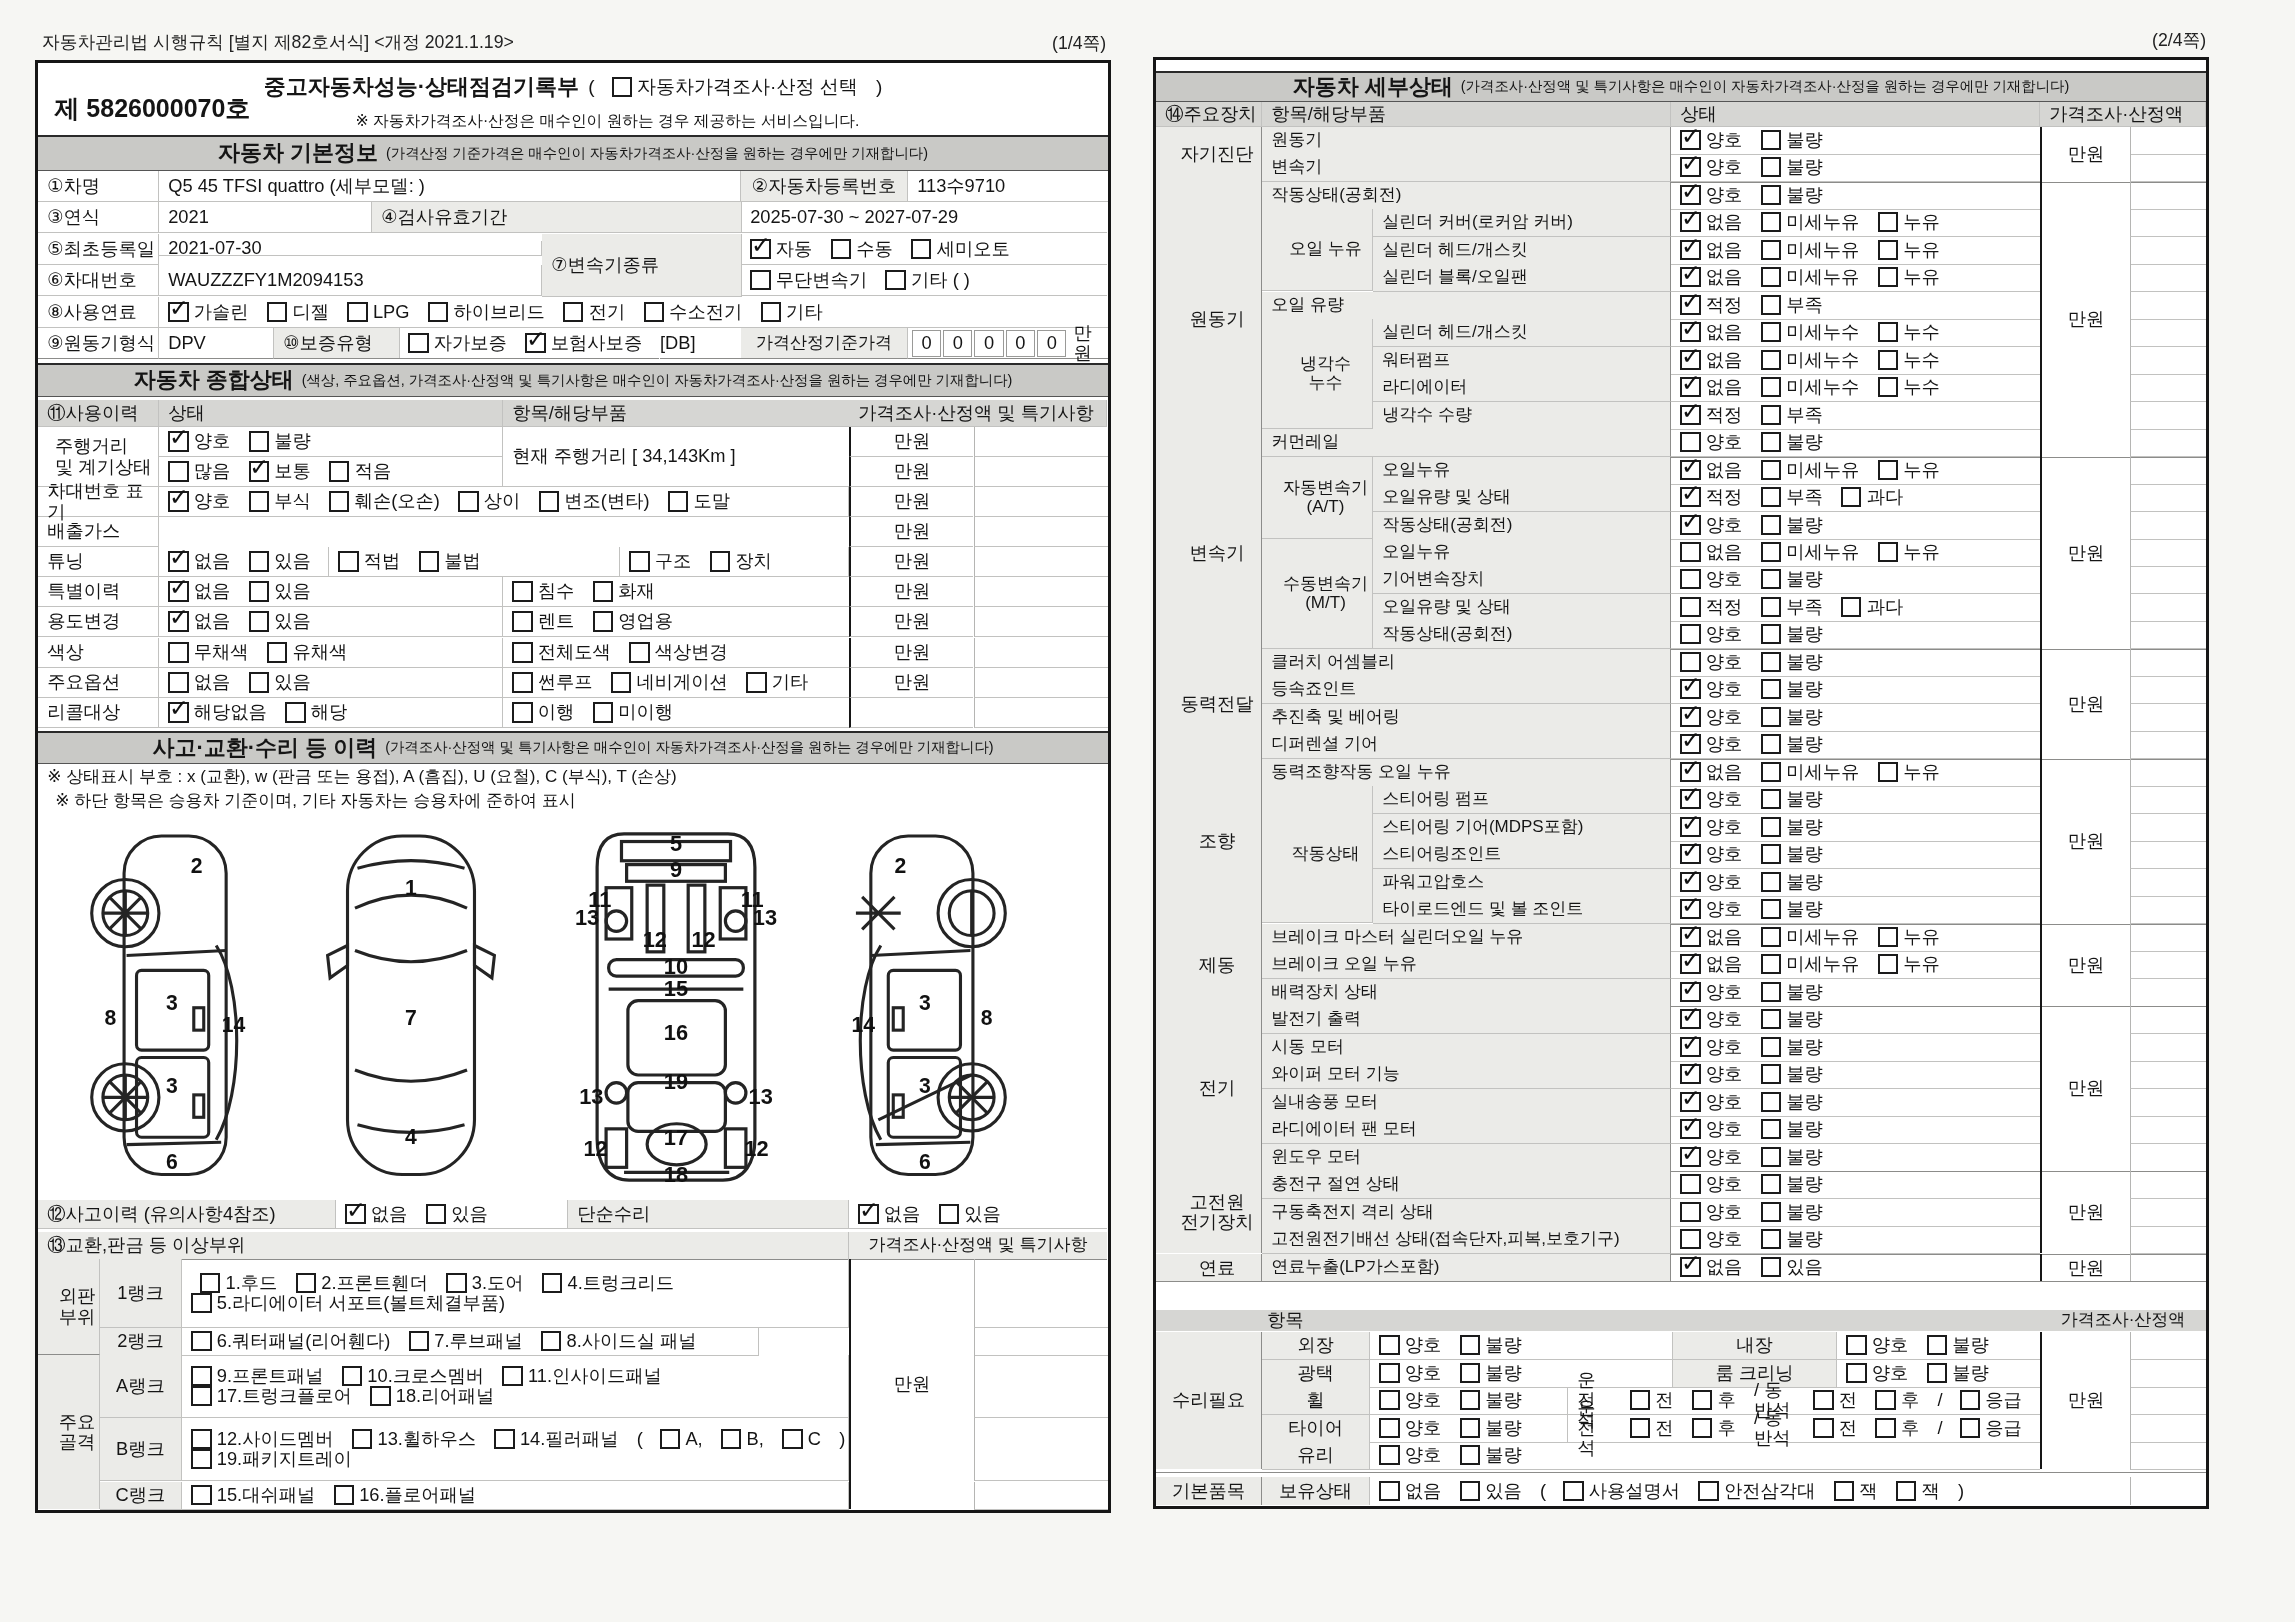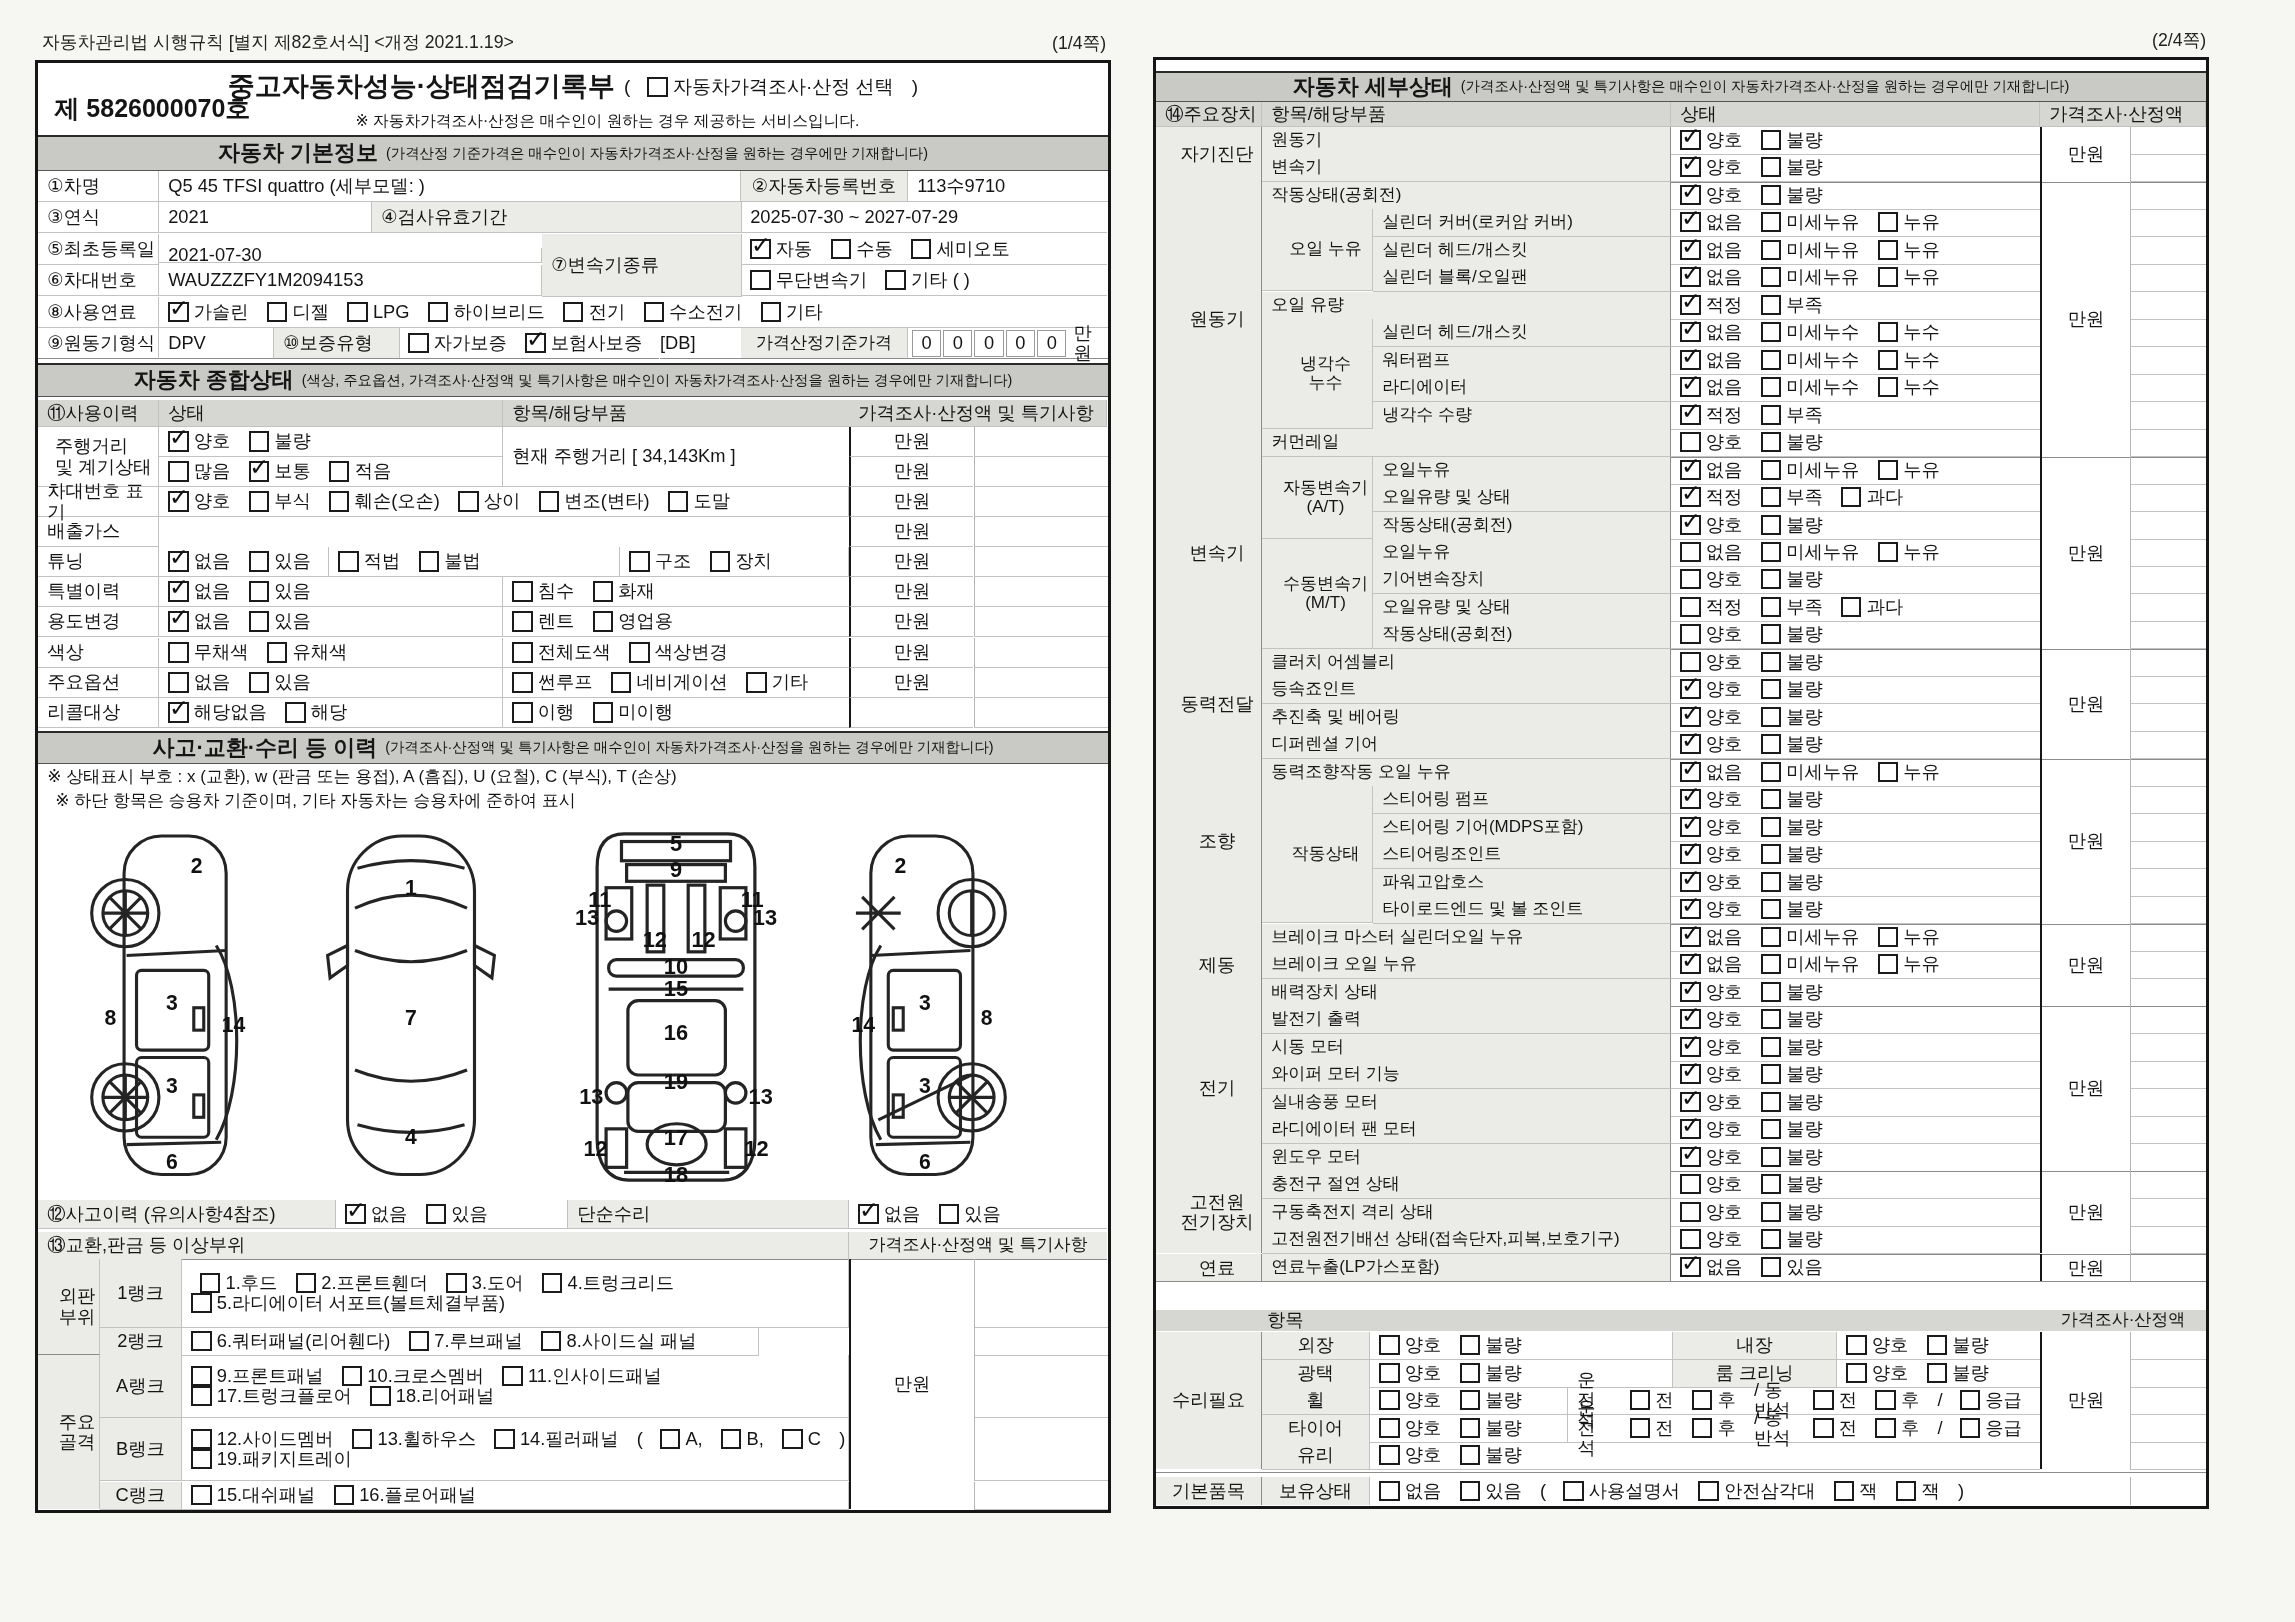--- a/index.html
+++ b/index.html
@@ -18,21 +18,21 @@
   .hdr{background:#d6d6d3;}
   .band{background:#c9c9c6;justify-content:center;border-top:2px solid #2a2a2a;border-bottom:1.3px solid #555;}
   .bt{font-weight:700;font-size:22px;}
   .bn{font-size:14.4px;margin-left:7.9px;}
   .bb{border-bottom:0.7px solid #c2c2c0;}
   .bb2{border-bottom:1.3px solid #8c8c8a;}
   .br{border-right:0.7px solid #c2c2c0;}
   .br2{border-right:1.3px solid #8c8c8a;}
   .blB{border-left:2px solid #161616;}
   .nb{border-left:0.7px solid #b5b5b3;}
-  .ttl{font-weight:700;font-size:27px;}
+  .ttl{font-weight:700;font-size:22px;}
   .opt{font-size:19px;margin-left:9.2px;display:inline-flex;align-items:center;}
   .opt .bx{width:14.4px;height:14.4px;border-width:1.3px;}
   .docno{font-weight:700;font-size:25px;}
   .sub{font-size:15.7px;}
   .cb{display:inline-flex;align-items:center;margin-right:18.3px;}
   .cb .bx{width:16.4px;height:16.4px;border:2px solid #1b1b1b;margin-right:5.2px;position:relative;background:#fff;flex:none;}
   .cb.on .bx::after{content:"\2713";position:absolute;left:-1.3px;top:-7.9px;font-size:23.6px;font-weight:700;color:#111;font-family:"DejaVu Sans",sans-serif;}
   .tkx{margin-right:17px;}
   .cl{white-space:nowrap;}
   .dg{width:29px;height:25px;border:0.7px solid #9a9a98;display:inline-flex;align-items:center;justify-content:center;margin-right:2px;font-size:18.3px;}
@@ -93,21 +93,21 @@
       </div>
       <div class="c gray pad br bb" style="left: 334px; top: 139px; width: 370px; height: 31px;">
         <span>④검사유효기간</span>
       </div>
       <div class="c pad bb" style="left: 703px; top: 139px; width: 366px; height: 31px;">
         <span>2025-07-30 ~ 2027-07-29</span>
       </div>
       <div class="c pad br bb" style="left: 0px; top: 171px; width: 121px; height: 31px;">
         <span>⑤최초등록일</span>
       </div>
-      <div class="c pad br bb" style="left: 121px; top: 185px; width: 383px; height: 15px;">
+      <div class="c pad br bb" style="left: 121px; top: 178px; width: 383px; height: 15px;">
         <span>2021-07-30</span>
       </div>
       <div class="c gray pad br bb" style="left: 504px; top: 171px; width: 200px; height: 63px;">
         <span>⑦변속기종류</span>
       </div>
       <div class="c pad bb" style="left: 703px; top: 171px; width: 366px; height: 31px;">
         <span class="cb on">
           <span class="bx"></span>
           <span class="cl">자동</span>
         </span>

